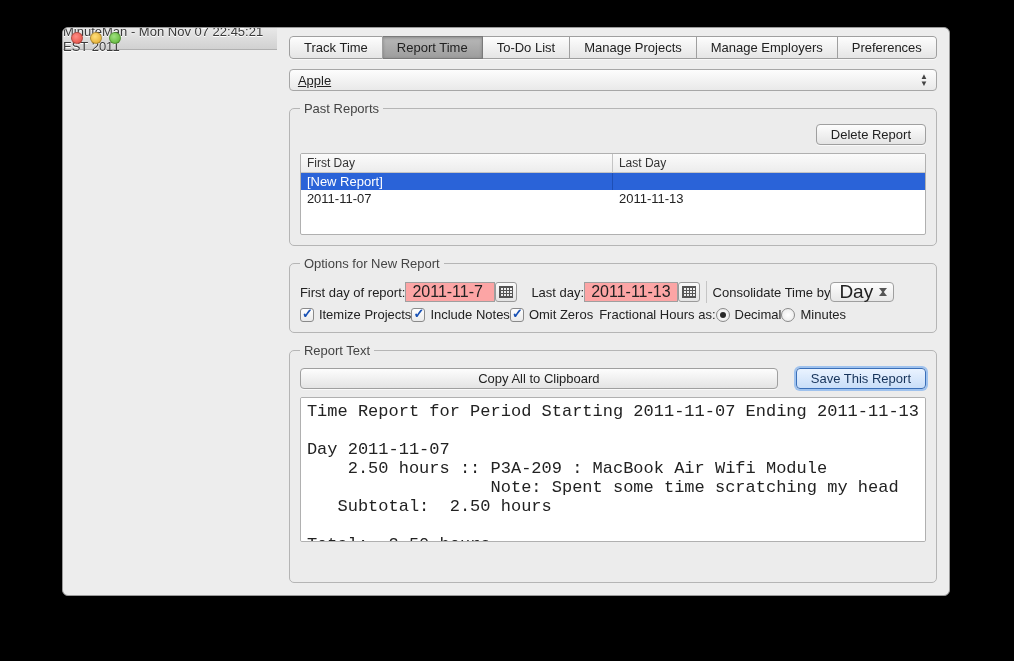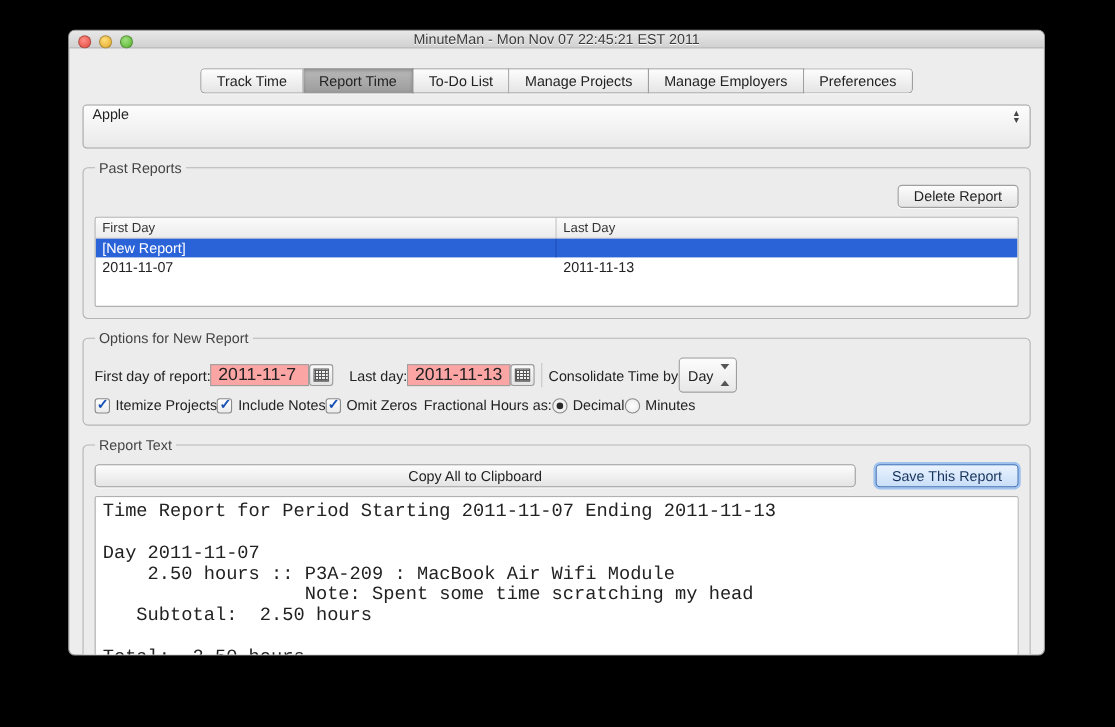--- a/index.html
+++ b/index.html
@@ -17,63 +17,64 @@
   .window {
     position: absolute;
     left: 62px;
     top: 27px;
     width: 888px;
     height: 569px;
     background: #ededed;
     border-radius: 6px;
     box-shadow: 0 10px 35px rgba(0,0,0,.5);
     display: flex;
-    flex-direction: column;
+    flex-direction: row;
     overflow: hidden;
     border: 1px solid #9a9a9a;
   }
   .titlebar {
     height: 22px;
     background: linear-gradient(#e8e8e8, #d1d1d1);
     border-bottom: 1px solid #b0b0b0;
     position: relative;
     display: flex;
     align-items: center;
     justify-content: center;
   }
   .traffic { position: absolute; left: 8px; top: 4px; display: flex; gap: 7px; }
   .tl { width: 12px; height: 12px; border-radius: 50%; border: 1px solid rgba(0,0,0,.25); }
   .tl.red { background: radial-gradient(circle at 40% 35%, #ff8e86, #e1493d); }
   .tl.yel { background: radial-gradient(circle at 40% 35%, #ffe07a, #e0a528); }
   .tl.grn { background: radial-gradient(circle at 40% 35%, #9fe07f, #57b22e); }
   .title { font-size: 13px; color: #3a3a3a; text-shadow: 0 1px 0 #fff; }
   .content { flex: 1; padding: 0 12px 12px 12px; display:flex; flex-direction:column; }
 
-  .tabs { display:flex; justify-content:center; margin-top:18px; }
+  .tabs { display:flex; justify-content:center; margin-top:8px; }
   .seg { display:flex; border-radius:4px; overflow:hidden; box-shadow:0 1px 0 rgba(255,255,255,.6); }
   .seg .tab {
     padding: 3px 14px;
     font-size: 13px;
     background: linear-gradient(#fdfdfd,#e5e5e5);
     border: 1px solid #9f9f9f;
     border-left-width: 0;
     cursor: default;
   }
   .seg .tab:first-child { border-left-width:1px; border-radius:4px 0 0 4px; }
   .seg .tab:last-child { border-radius:0 4px 4px 0; }
   .seg .tab.active { background: linear-gradient(#b8b8b8,#9d9d9d); color:#222; border-color:#7a7a7a; box-shadow: inset 0 1px 3px rgba(0,0,0,.25);}
 
   .combo {
     margin-top: 10px;
-    height: 40px;
+    height: 22px;
     border: 1px solid #a6a6a6;
     border-radius: 4px;
     background: linear-gradient(#fdfdfd,#e9e9e9);
-    display:flex; align-items:flex-start; padding: 0 8px;
+    display:flex; align-items:center; padding: 0 8px;
     position: relative;
+    text-decoration: underline;
   }
   .combo .arrows {
     position:absolute; right:4px; top:2px; width:16px; height:16px;
     display:flex; flex-direction:column; align-items:center; justify-content:center;
     font-size:8px; line-height:7px; color:#444;
   }
 
   fieldset.group {
     border: 1px solid #b5b5b5;
     border-radius: 5px;
@@ -133,23 +134,23 @@
     display:flex; align-items:center; justify-content:center;
   }
   .calicon {
     width:14px; height:12px; background:
       repeating-linear-gradient(#555 0 1px, transparent 1px 3px),
       repeating-linear-gradient(90deg,#555 0 1px, transparent 1px 3px);
     border:1px solid #555;
   }
   .sep { width:1px; height:22px; background:#c5c5c5; margin:0 6px;}
   .select {
-    border:1px solid #9f9f9f; border-radius:4px; height:32px;
+    border:1px solid #9f9f9f; border-radius:4px; height:20px;
     background:linear-gradient(#fdfdfd,#e7e7e7);
-    padding:0 20px 0 8px; font-size:13px; display:flex; align-items:center; position:relative;
+    padding:0 20px 0 8px; font-size:19px; display:flex; align-items:center; position:relative;
   }
   .select::after { content:""; position:absolute; right:6px; top:5px; width:0;height:0;
     border-left:4px solid transparent; border-right:4px solid transparent; border-top:5px solid #555;}
   .select::before { content:""; position:absolute; right:6px; bottom:5px; width:0;height:0;
     border-left:4px solid transparent; border-right:4px solid transparent; border-bottom:5px solid #555;}
 
   label.cb { display:flex; align-items:center; gap:5px; font-size:13px;}
   .checkbox {
     width:14px; height:14px; border:1px solid #8a8a8a; border-radius:3px;
     background:linear-gradient(#fff,#eaeaea); position:relative;

